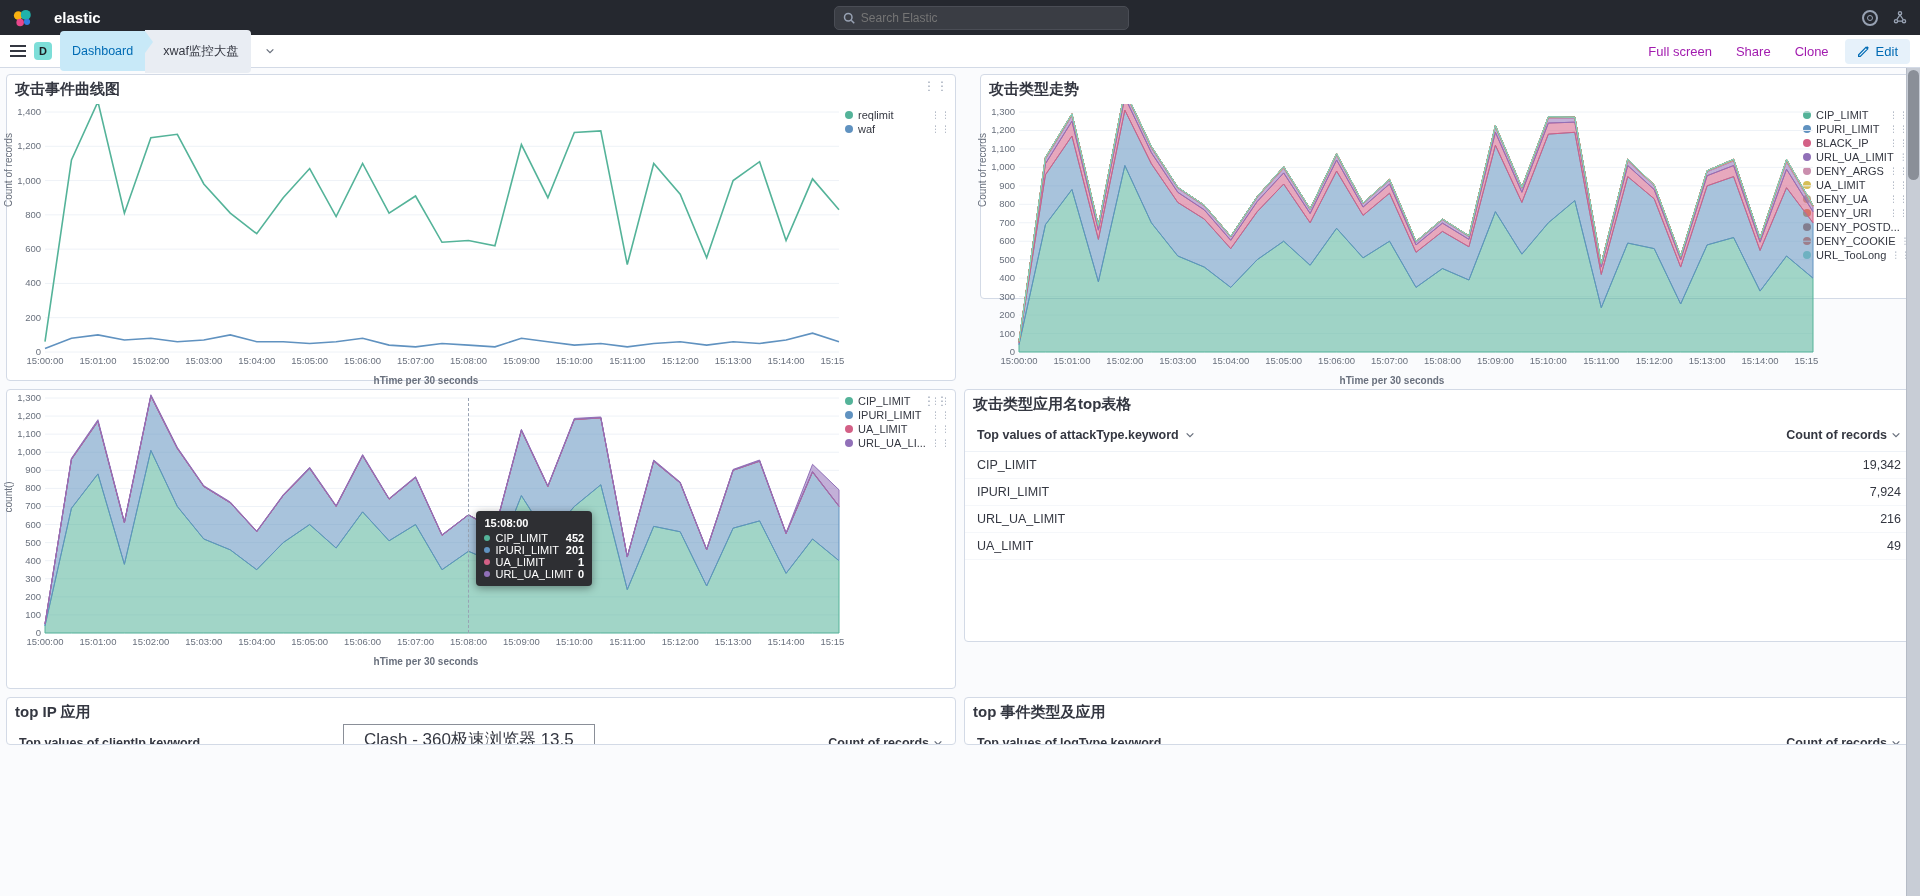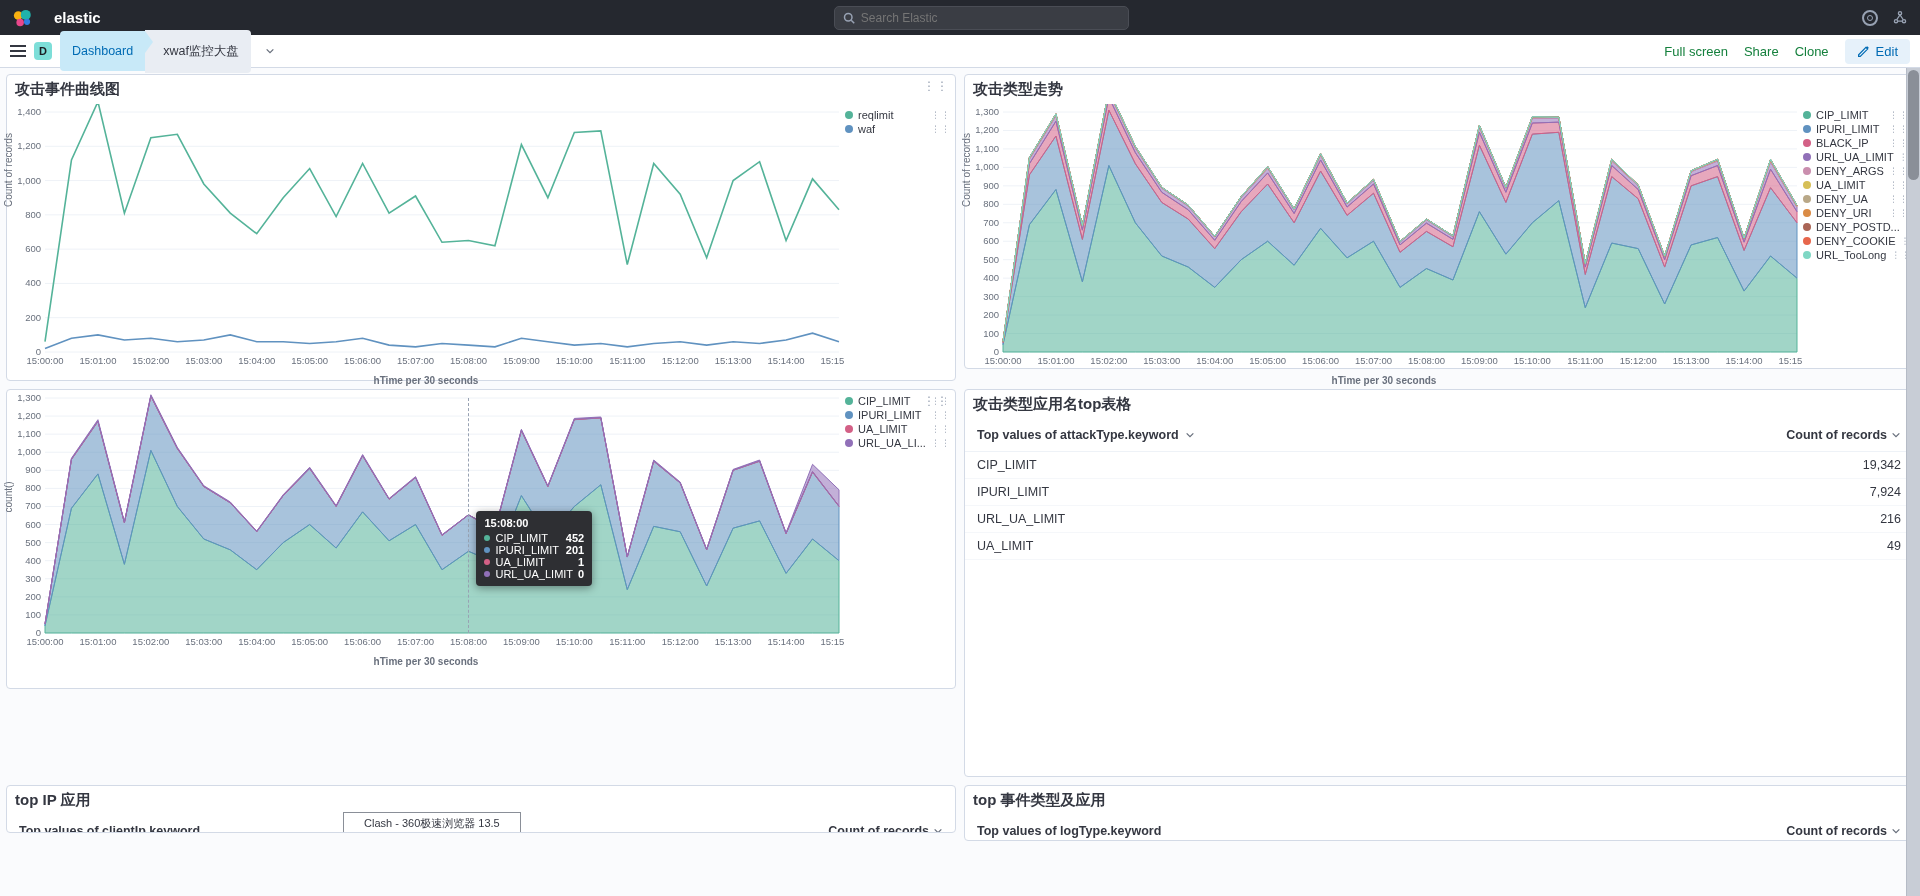--- a/index.html
+++ b/index.html
@@ -20,21 +20,21 @@
   .space-badge { width: 18px; height: 18px; background: #7dded8; border-radius: 4px; color: #1a1c21; display: flex; align-items: center; justify-content: center; font-size: 11px; font-weight: 600; }
   .breadcrumb { display: flex; align-items: center; }
   .crumb { padding: 13px 12px; font-size: 12.5px; position:relative; }
   .crumb.link { background: #c8e9f8; color: #006bb4; border-radius: 4px 0 0 4px; }
   .crumb.current { background: #e9edf3; color: #343741;  }
   .crumb.link::after, .crumb.current::before { content:''; position:absolute; top:0; width:0; height:0; border-top:11px solid transparent; border-bottom:11px solid transparent; }
   .crumb.link::after { right:-8px; border-left:8px solid #c8e9f8; z-index:2;}
   .crumb.current { padding-left:18px; border-radius:0 4px 4px 0;}
   .chevron-down { width:10px; height:10px; margin-left:6px; }
   .sub-actions { margin-left: auto; display: flex; align-items: center; gap: 16px; font-size: 13px; }
-  .sub-actions .link-btn { color: #15803d; cursor: pointer; }
+  .sub-actions .link-btn { color: #a21caf; cursor: pointer; margin-left: 8px; }
   .edit-btn { background: #e6f1fa; color: #006bb4; padding: 5px 12px; border-radius: 4px; display: flex; align-items: center; gap: 6px; cursor: pointer; }
 
   .content { padding: 6px 6px; height: calc(896px - 68px); position: relative; }
   .grid { display: grid; grid-template-columns: 1fr 1fr; grid-auto-rows: min-content; gap: 8px; }
   .panel { background: #fff; border: 1px solid #d3dae6; border-radius: 4px; position: relative; }
   .panel-title { font-size: 15px; font-weight: 700; padding: 5px 8px; }
   .chart-body { display: flex; height: 280px; }
   .chart-area { flex: 1; position: relative; }
   .legend { width: 110px; padding: 4px 4px 4px 0; font-size: 11px; }
   .legend-row { display: flex; align-items: center; gap: 5px; padding: 1px 0; white-space: nowrap; }
@@ -54,21 +54,21 @@
   .table-panel .row .col1 { flex:1; }
   .table-panel .row .col2 { text-align:right; }
 
   .tooltip { position:absolute; background:#2e2f33; color:#fff; border-radius:4px; padding:6px 8px; font-size:11px; min-width:90px; box-shadow:0 2px 8px rgba(0,0,0,.4);}
   .tooltip .tt-h { font-weight:700; margin-bottom:3px;}
   .tooltip .tt-r { display:flex; align-items:center; gap:5px;}
   .tooltip .tt-r .v { margin-left:auto; font-weight:700;text-align:right;}
   .tt-dot { width:6px;height:6px;border-radius:50%;}
   .vline { position:absolute; top:0; bottom:38px; border-left:1px dashed #98a2b3; }
 
-  .ua-popup { position:absolute; background:#fff; border:1px solid #8a8f98; padding:3px 20px; font-size:11px; white-space:nowrap;}
+  .ua-popup { position:absolute; background:#fff; border:1px solid #8a8f98; padding:3px 20px; font-size:17px; white-space:nowrap;}
 
   .scroll-edge { position:absolute; right:0; top:68px; bottom:0; width:14px; background: linear-gradient(#c8cdd6,#c8cdd6); border-left:1px solid #b5bbc6;}
   .scroll-thumb { position:absolute; right:1px; top:2px; width:11px; height:110px; background:#8a8f98; border-radius:6px;}
 </style>
 </head>
 <body>
 
 <div class="top-bar">
   <div class="logo">
     <svg class="logo-svg" viewBox="0 0 32 32">
@@ -179,21 +179,21 @@
             </div>
             <div class="legend-row">
               <span class="legend-dot" style="background:#6092c0"></span>
               <span>waf</span>
               <span class="legend-more">⋮⋮</span>
             </div>
           </div>
       </div>
     </div>
 
-    <div class="panel" style="height:295px;">
+    <div class="panel" style="height:225px;margin-left:16px;">
       <div class="panel-title">攻击类型走势</div>
       <div class="chart-body">
         <div class="chart-area" id="chart-p2">
             <svg width="838" height="280" style="position:absolute;left:0;top:0;">
               <line class="grid-line" x1="38" x2="832" y1="248" y2="248"></line>
               <text class="axis-text" x="34" y="251" text-anchor="end">0</text>
               <line class="grid-line" x1="38" x2="832" y1="229.53846153846155" y2="229.53846153846155"></line>
               <text class="axis-text" x="34" y="232.53846153846155" text-anchor="end">100</text>
               <line class="grid-line" x1="38" x2="832" y1="211.07692307692307" y2="211.07692307692307"></line>
               <text class="axis-text" x="34" y="214.07692307692307" text-anchor="end">200</text>
@@ -409,21 +409,21 @@
             </div>
             <div class="legend-row">
               <span class="legend-dot" style="background:#9170b8"></span>
               <span>URL_UA_LI...</span>
               <span class="legend-more">⋮⋮</span>
             </div>
           </div>
       </div>
     </div>
 
-    <div class="panel table-panel" style="height:388px;">
+    <div class="panel table-panel" style="height:253px;">
       <div class="panel-title">攻击类型应用名top表格</div>
       <div class="thead">
         <div class="col1">
             <span>Top values of attackType.keyword</span>
           <svg width="10" height="10" viewBox="0 0 12 12">
               <path d="M2 4 L6 8 L10 4" fill="none" stroke="#69707d" stroke-width="1.5"></path>
             </svg>
         </div>
         <div class="col2">
             <span>Count of records</span>
@@ -461,21 +461,21 @@
         <div class="col2">
             <span>Count of records</span>
           <svg width="10" height="10" viewBox="0 0 12 12">
               <path d="M2 4 L6 8 L10 4" fill="none" stroke="#69707d" stroke-width="1.5"></path>
             </svg>
         </div>
       </div>
       <div class="ua-popup" style="left:336px; top:26px;">Clash - 360极速浏览器 13.5</div>
     </div>
 
-    <div class="panel table-panel" style="height:56px; overflow:hidden;">
+    <div class="panel table-panel" style="height:48px; overflow:hidden;">
       <div class="panel-title">top 事件类型及应用</div>
       <div class="thead" style="border-bottom:none;">
         <div class="col1">
             <span>Top values of logType.keyword</span>
           </div>
         <div class="col2">
             <span>Count of records</span>
           <svg width="10" height="10" viewBox="0 0 12 12">
               <path d="M2 4 L6 8 L10 4" fill="none" stroke="#69707d" stroke-width="1.5"></path>
             </svg>

